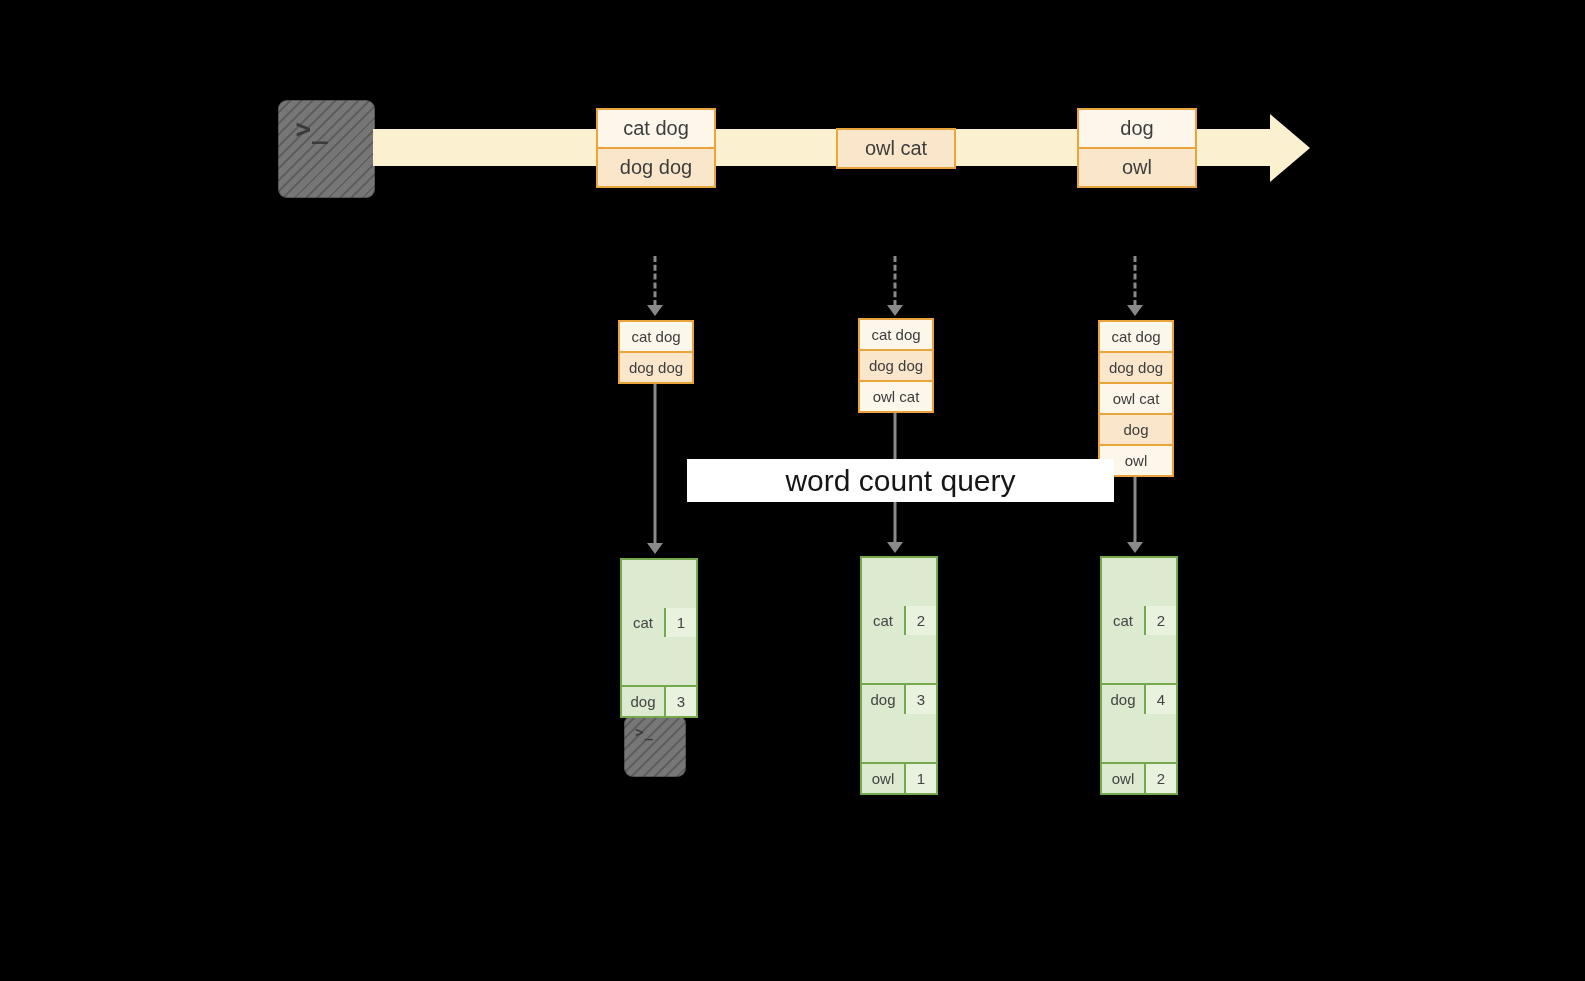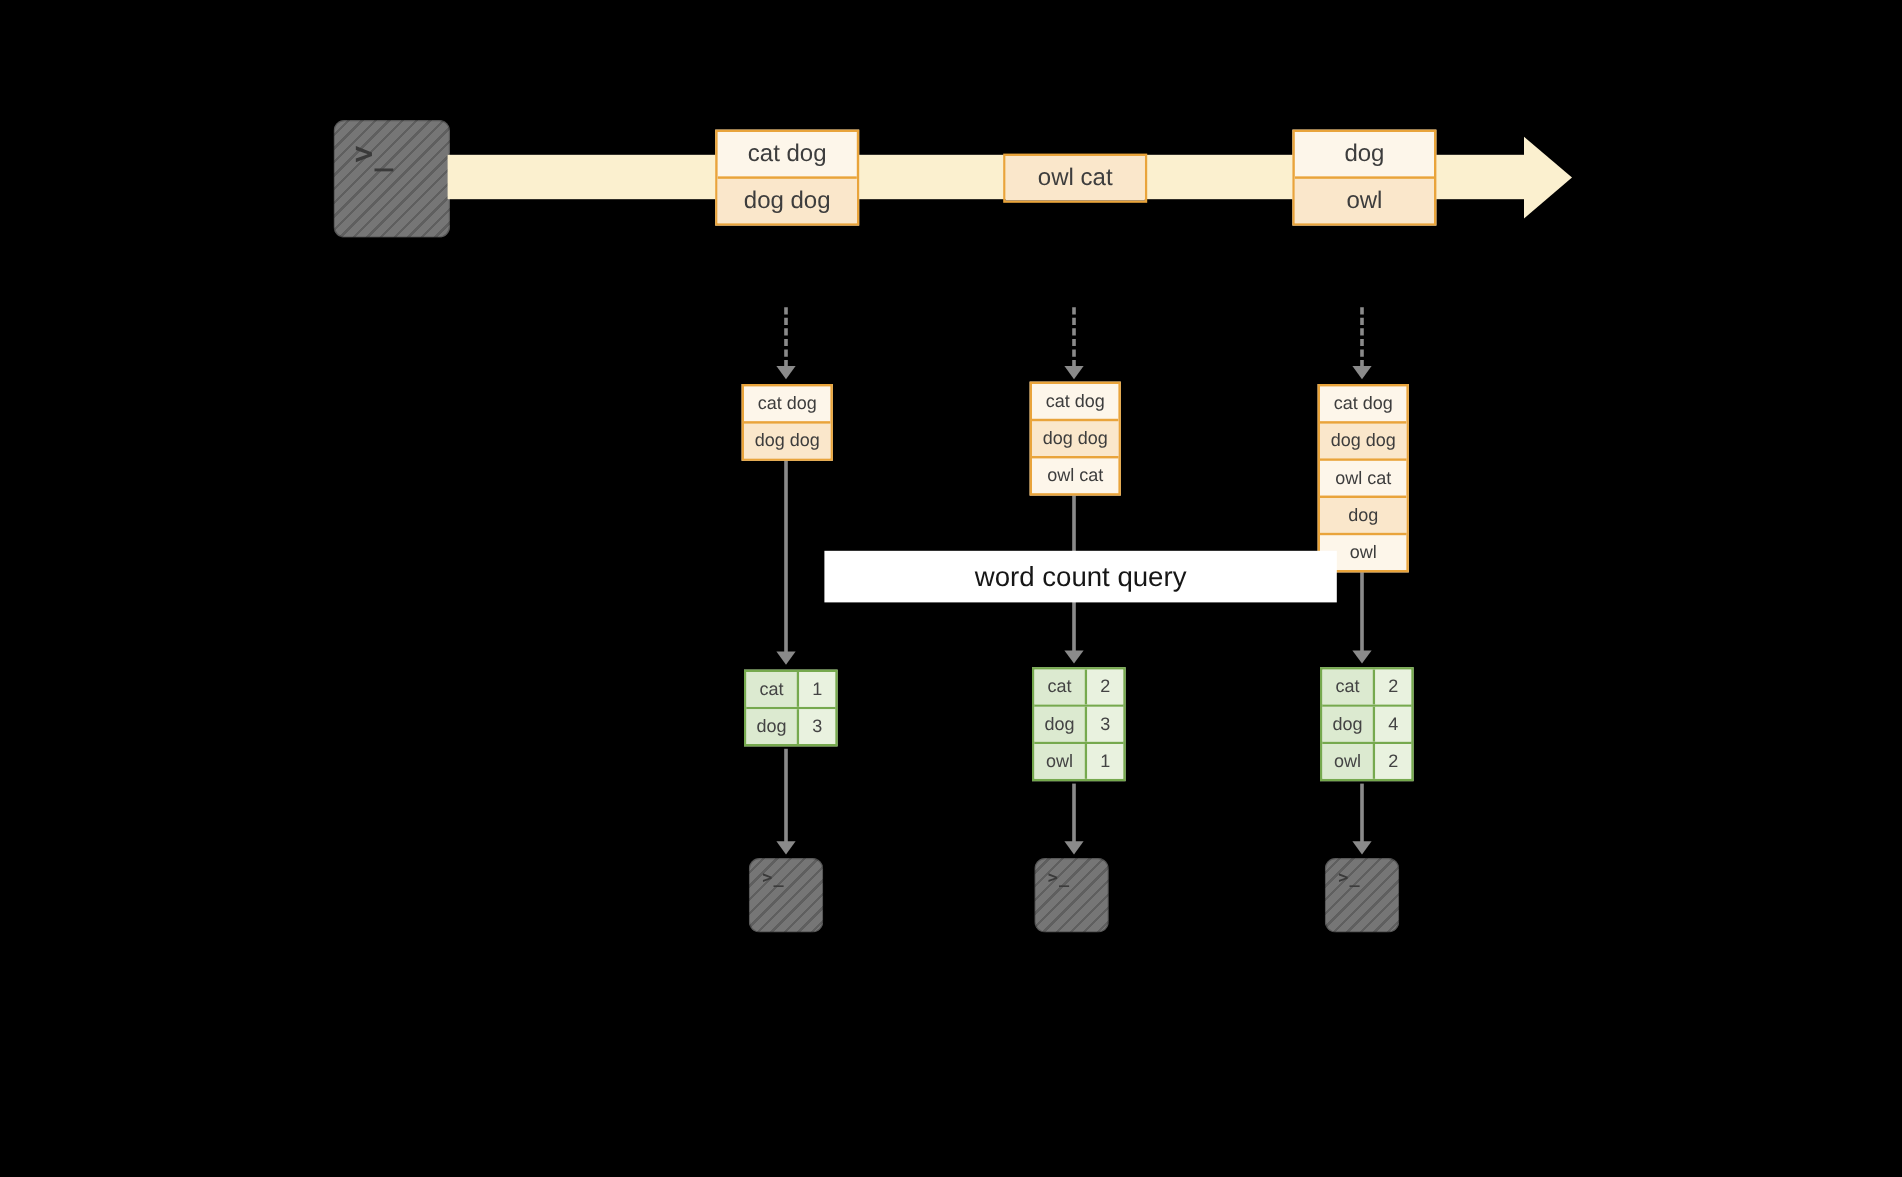--- a/index.html
+++ b/index.html
@@ -81,25 +81,25 @@
   }
   .state .row + .row{border-top:2px solid var(--orange);}
   .state .row.dark{background:var(--cell-dark);}
   .state.c1{left:618px;top:320px;}
   .state.c2{left:858px;top:318px;}
   .state.c3{left:1098px;top:320px;}
   
   .banner{
     position:absolute;left:687px;top:459px;width:427px;height:43px;background:#ffffff;z-index:6;
     display:flex;align-items:center;justify-content:center;
-    font-size:23px;color:#161616;
+    font-size:30px;color:#161616;
   }
   
   .rtable{position:absolute;width:74px;border:2px solid var(--green);z-index:2;background:var(--green-cell);}
-  .rtable .rrow{display:flex;height:29px;}
+  .rtable .rrow{display:flex;height:29px;margin-top:48px;}
   .rtable .rrow + .rrow{border-top:2px solid var(--green);}
   .rtable .rword{
     width:42px;background:var(--green-cell);border-right:2px solid var(--green);
     display:flex;align-items:center;justify-content:center;font-size:15px;color:#444;
   }
   .rtable .rcount{
     flex:1;background:var(--green-cell-lt);
     display:flex;align-items:center;justify-content:center;font-size:15px;color:#444;
   }
   .rtable.c1{left:620px;top:558px;}

